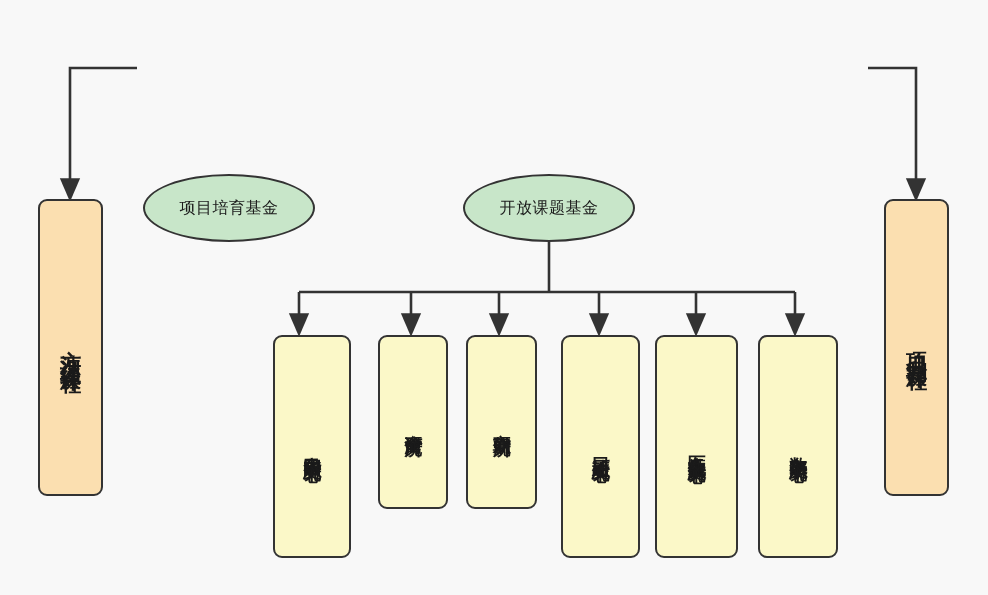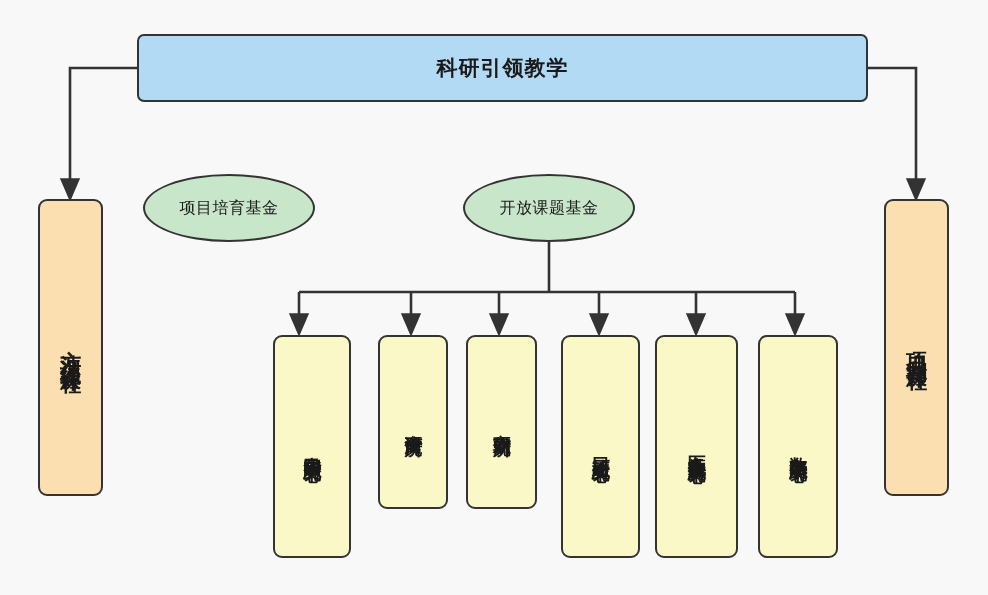--- a/index.html
+++ b/index.html
@@ -104,23 +104,20 @@
     <path d="M299,292 L795,292" fill="none" stroke="#333333" stroke-width="2.6"></path>
 
     <path d="M299,292 L299,325" fill="none" stroke="#333333" stroke-width="2.6" marker-end="url(#arrow)"></path>
     <path d="M411,292 L411,325" fill="none" stroke="#333333" stroke-width="2.6" marker-end="url(#arrow)"></path>
     <path d="M499,292 L499,325" fill="none" stroke="#333333" stroke-width="2.6" marker-end="url(#arrow)"></path>
     <path d="M599,292 L599,325" fill="none" stroke="#333333" stroke-width="2.6" marker-end="url(#arrow)"></path>
     <path d="M696,292 L696,325" fill="none" stroke="#333333" stroke-width="2.6" marker-end="url(#arrow)"></path>
     <path d="M795,292 L795,325" fill="none" stroke="#333333" stroke-width="2.6" marker-end="url(#arrow)"></path>
   </svg>
 
-  <div class="node node-root" style="left:137px; top:34px; width:731px; height:68px;">
-    <span>科研引领教学</span>
-  </div>
 
   <div class="node node-course" style="left:38px; top:199px; width:65px; height:297px;">
     <span class="vtext">方法训练课程</span>
   </div>
 
   <div class="node node-course" style="left:884px; top:199px; width:65px; height:297px;">
     <span class="vtext">项目制课程</span>
   </div>
 
   <div class="ellipse" style="left:463px; top:174px; width:172px; height:68px;">

